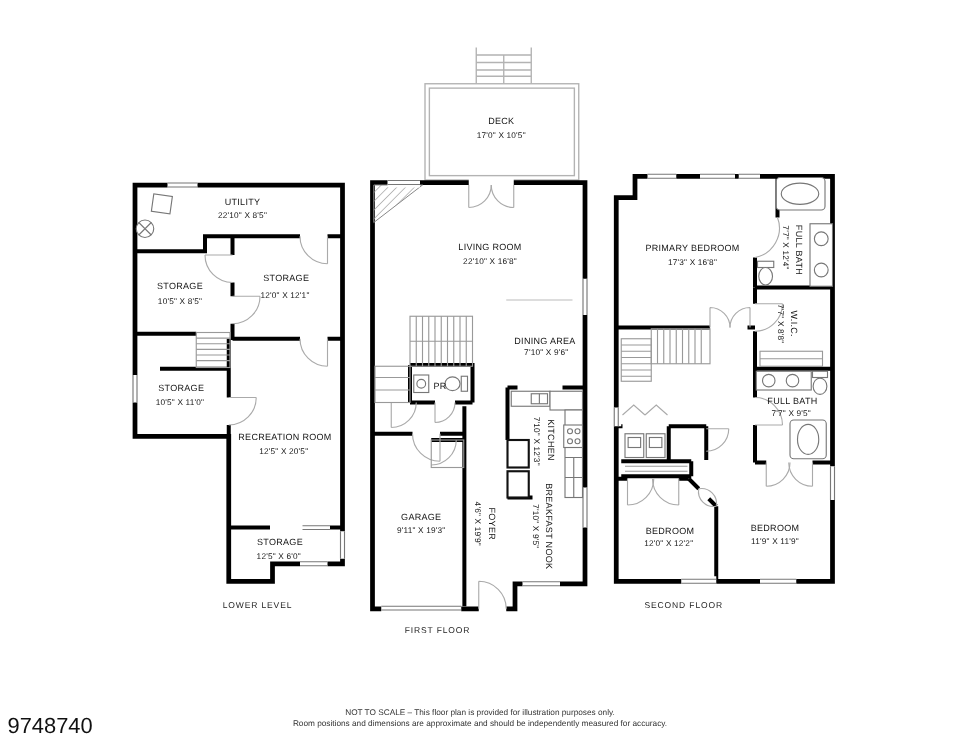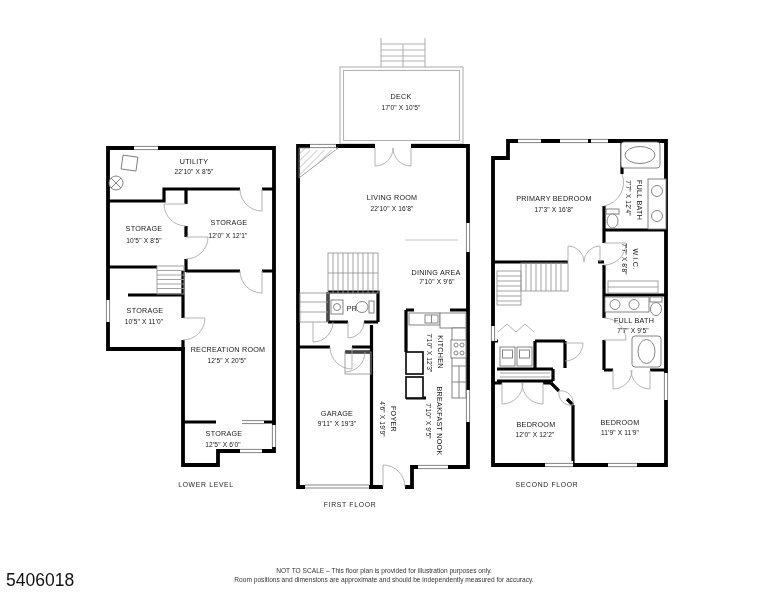--- a/index.html
+++ b/index.html
@@ -277,19 +277,19 @@
       <text class="rdims" x="535" y="437" text-anchor="middle">12'0" X 12'2"</text>
       <text class="rname" x="620" y="425" text-anchor="middle">BEDROOM</text>
       <text class="rdims" x="620" y="435" text-anchor="middle">11'9" X 11'9"</text>
     </g>
   </svg>
 
   <div class="floor-label" style="left:141px;top:481px">LOWER LEVEL</div>
   <div class="floor-label" style="left:285px;top:501px">FIRST FLOOR</div>
   <div class="floor-label" style="left:482px;top:481px">SECOND FLOOR</div>
 
-  <div class="listing-id">5406018</div>
+  <div class="listing-id">9748740</div>
   <div class="disclaimer">
     <div>NOT TO SCALE – This floor plan is provided for illustration purposes only.</div>
     <div>Room positions and dimensions are approximate and should be independently measured for accuracy.</div>
   </div>
 
 </div>
 
 </body></html>

